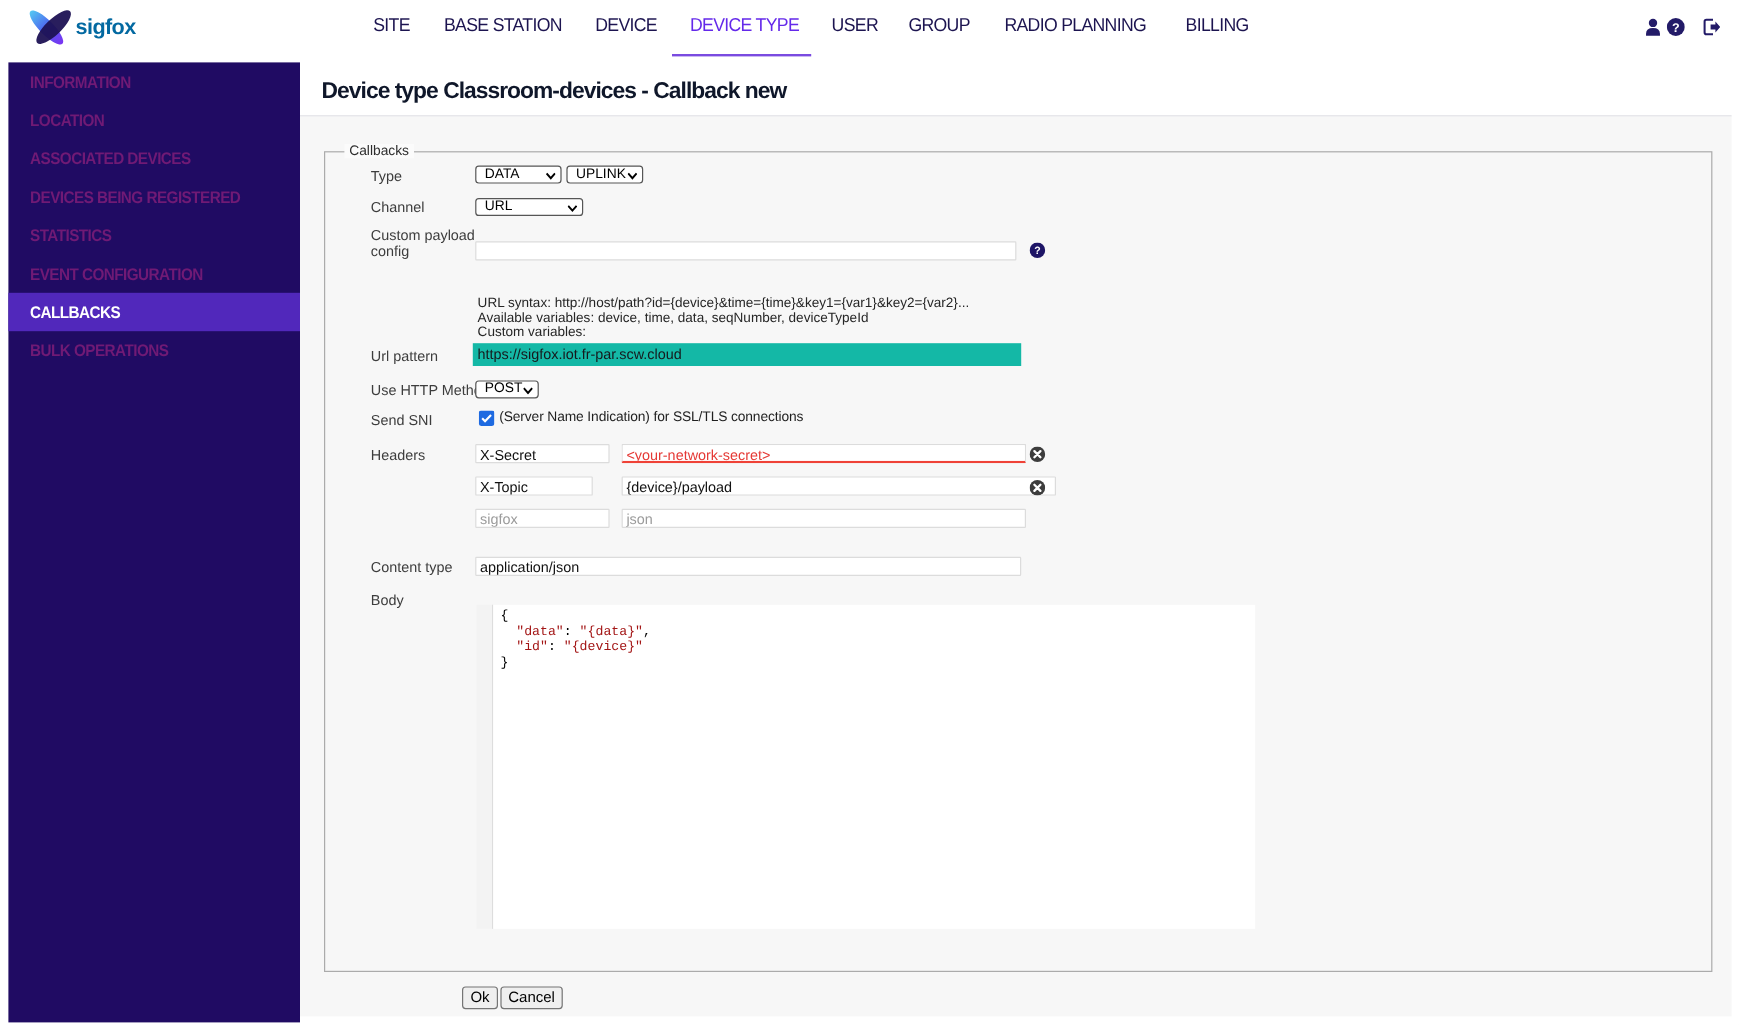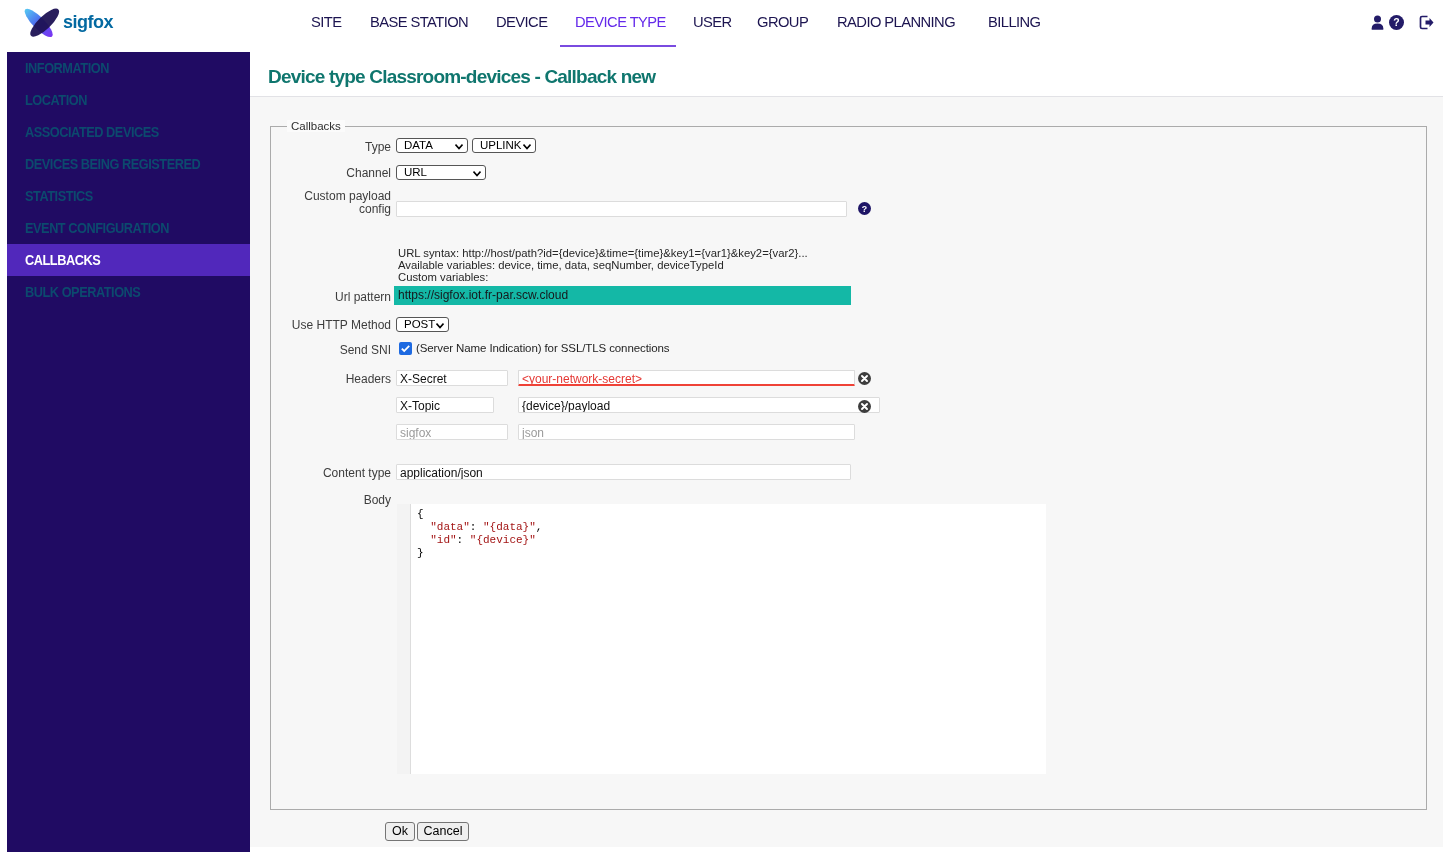--- a/index.html
+++ b/index.html
@@ -8,35 +8,35 @@
 
 
 #header { left:0; top:0; width:1449px; height:52px; background:#fff; }
 .navitem { position:absolute; top:13px; font-size:15.5px; color:#1c1450; letter-spacing:-0.6px; display:inline-block; transform:scaleX(0.95); transform-origin:0 50%; }
 .navitem.active { color:#6429ea; }
 #navline { left:560px; top:45px; width:116px; height:2px; background:#7a4be0; }
 .hicon { position:absolute; top:15px; }
 
 
 #sidebar { left:7px; top:52px; width:243px; height:800px; background:#200b63; }
-.sitem { position:absolute; left:7px; width:243px; height:32px; line-height:32px; padding-left:18px; color:#0c4a6e; font-size:14px; font-weight:bold; letter-spacing:-0.5px; }
+.sitem { position:absolute; left:7px; width:243px; height:32px; line-height:32px; padding-left:18px; color:#701a75; font-size:14px; font-weight:bold; letter-spacing:-0.5px; }
 .sitem i { font-style:normal; display:inline-block; transform:scaleX(0.91); transform-origin:0 50%; }
 .sitem.active { background:#5128bb; color:#fff; }
 
 
 #content { left:250px; top:52px; width:1193px; height:800px; background:#fff; }
 #graybg { left:250px; top:97px; width:1193px; height:750px; background:#f7f7f7; }
 #titleline { left:250px; top:96px; width:1193px; height:1px; background:#e2e2e6; }
-#title { left:268px; top:66px; font-size:19px; font-weight:bold; color:#0f766e; letter-spacing:-0.8px; }
+#title { left:268px; top:66px; font-size:19px; font-weight:bold; color:#0f172a; letter-spacing:-0.8px; }
 
 
 #fs { left:270px; top:126px; width:1157px; height:684px; border:1px solid #ababab; }
 #legend { left:287px; top:120px; font-size:11.5px; color:#2e2e2e; background:#fbfbfb; padding:0 4px; }
 
-.flabel { position:absolute; font-size:12px; color:#3d3d3d; text-align:right; margin-left:2px; }
+.flabel { position:absolute; font-size:12px; color:#3d3d3d; margin-left:20px; }
 .sel { position:absolute; background:#fff; border:1px solid #565656; border-radius:3px; font-size:11.5px; color:#000; height:15px; line-height:13px; padding:0 12px 0 7px; }
 .sel svg { position:absolute; right:4px; top:4px; }
 .tinput { position:absolute; background:#fff; border:1px solid #dcdcdc; border-radius:1px; font-size:12px; color:#111; line-height:14px; padding:1px 0 0 3px; height:16px; white-space:nowrap; overflow:hidden; }
 .ph { color:#9b9b9b; }
 .helptext { position:absolute; font-size:11.3px; color:#262626; line-height:12.2px; }
 
 
 #gutter { left:397px; top:504px; width:14px; height:270px; background:#f3f3f3; border-right:1px solid #ddd; }
 #editor { left:411px; top:504px; width:635px; height:270px; background:#fff; }
 #code { left:417px; top:508px; font-family:"Liberation Mono",monospace; font-size:11px; line-height:13px; color:#000; white-space:pre; }

